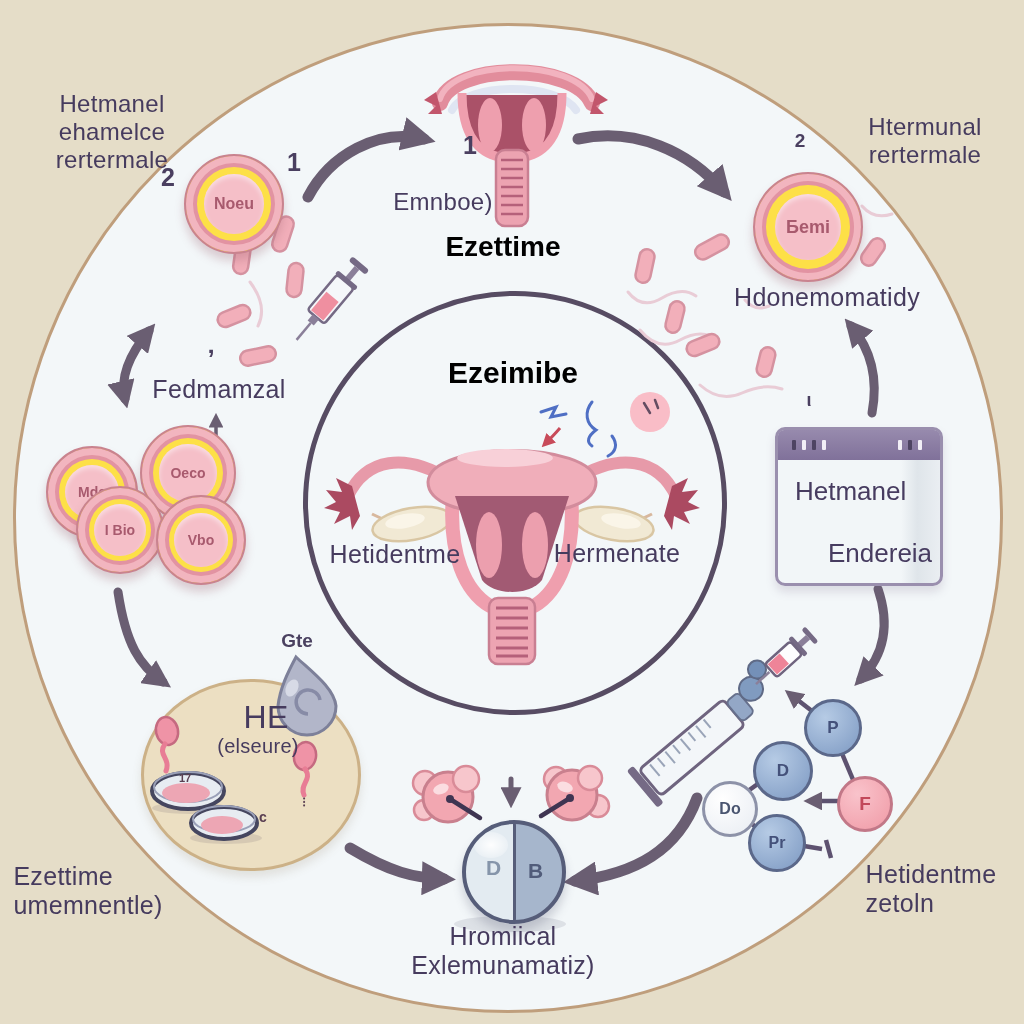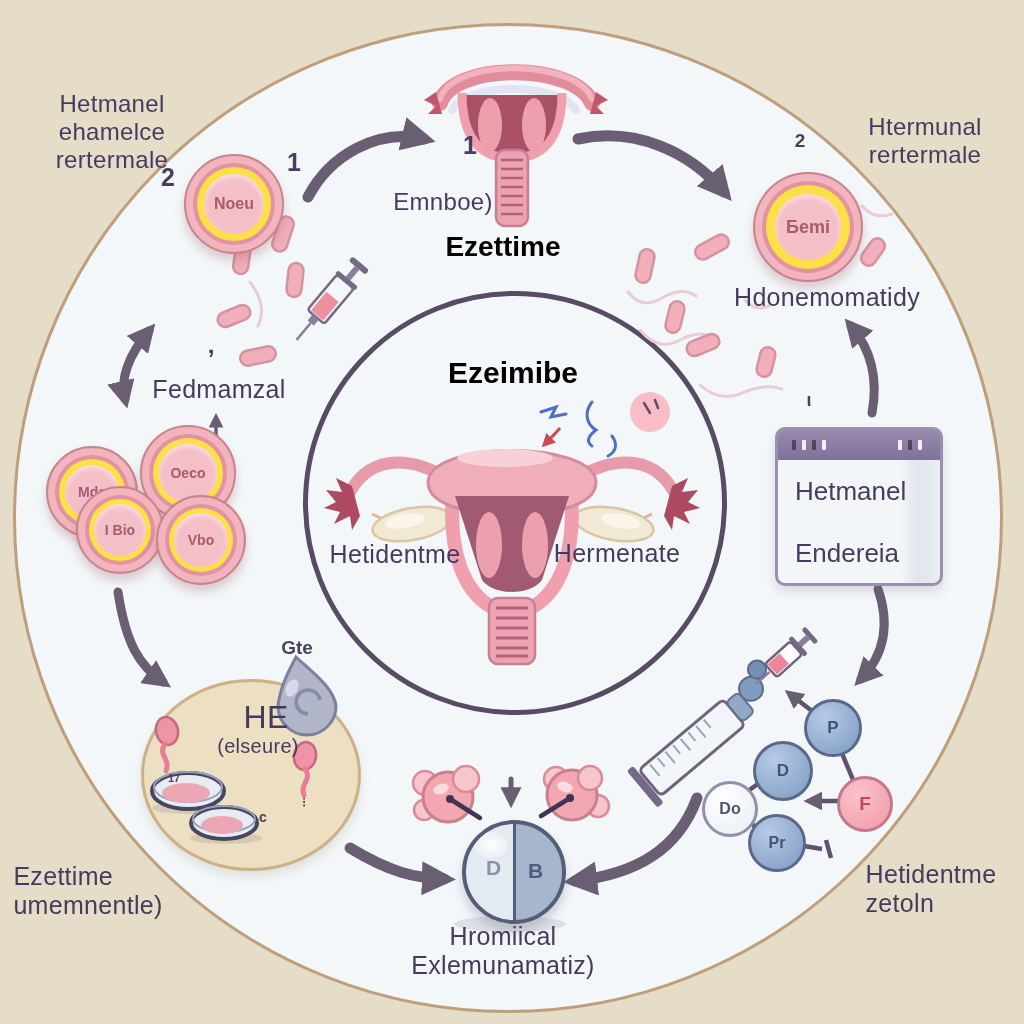--- a/index.html
+++ b/index.html
@@ -294,21 +294,21 @@
     <div class="hdr">
       <span class="tick" style="left:14px;background:#4e4462;"></span>
       <span class="tick" style="left:24px;background:#f2eff6;"></span>
       <span class="tick" style="left:34px;background:#4e4462;"></span>
       <span class="tick" style="left:44px;background:#f2eff6;"></span>
       <span class="tick" style="left:120px;background:#f2eff6;"></span>
       <span class="tick" style="left:130px;background:#4e4462;"></span>
       <span class="tick" style="left:140px;background:#f2eff6;"></span>
     </div>
     <div class="cal-line" style="top:46px;">Hetmanel</div>
-    <div class="cal-line" style="top:108px;">Endereia</div>
+    <div class="cal-line" style="top:108px;margin-left:33px;">Endereia</div>
   </div>
 
   <div class="node" style="left:804px;top:699px;width:52px;height:52px;font-size:17px;">
     <span>P</span>
     </div>
   <div class="node" style="left:753px;top:741px;width:54px;height:54px;font-size:17px;">
     <span>D</span>
     </div>
   <div class="node white" style="left:702px;top:781px;width:50px;height:50px;font-size:16px;">
     <span>Do</span>
@@ -362,18 +362,18 @@
 
   <div class="ctr lbl" style="left:219px;top:389px;">Fedmamzal</div>
   <div class="ctr num" style="left:211px;top:359px;font-size:26px;">ʼ</div>
 
   <div class="ctr big" style="left:513px;top:373px;font-size:30px;">Ezeimibe</div>
   <div class="ctr lbl" style="left:395px;top:554px;">Hetidentme</div>
   <div class="ctr lbl" style="left:617px;top:553px;">Hermenate</div>
 
   <div class="ctr lbl" style="left:266px;top:717px;font-size:32px;">HE</div>
   <div class="ctr lbl" style="left:258px;top:746px;font-size:20px;">(elseure)</div>
-  <div class="ctr" style="left:297px;top:641px;font-size:19px;font-weight:700;color:#4a4160;margin-top:7px;">Gte</div>
-  <div class="ctr micro" style="left:174px;top:778px;font-size:11px;">17</div>
+  <div class="ctr" style="left:297px;top:641px;font-size:19px;font-weight:700;color:#4a4160;">Gte</div>
+  <div class="ctr micro" style="left:185px;top:778px;font-size:11px;">17</div>
   <div class="ctr micro" style="left:304px;top:801px;font-size:12px;">⁝</div>
   <div class="ctr micro" style="left:263px;top:817px;font-size:14px;">c</div>
 
 </div>
 
 </body></html>

